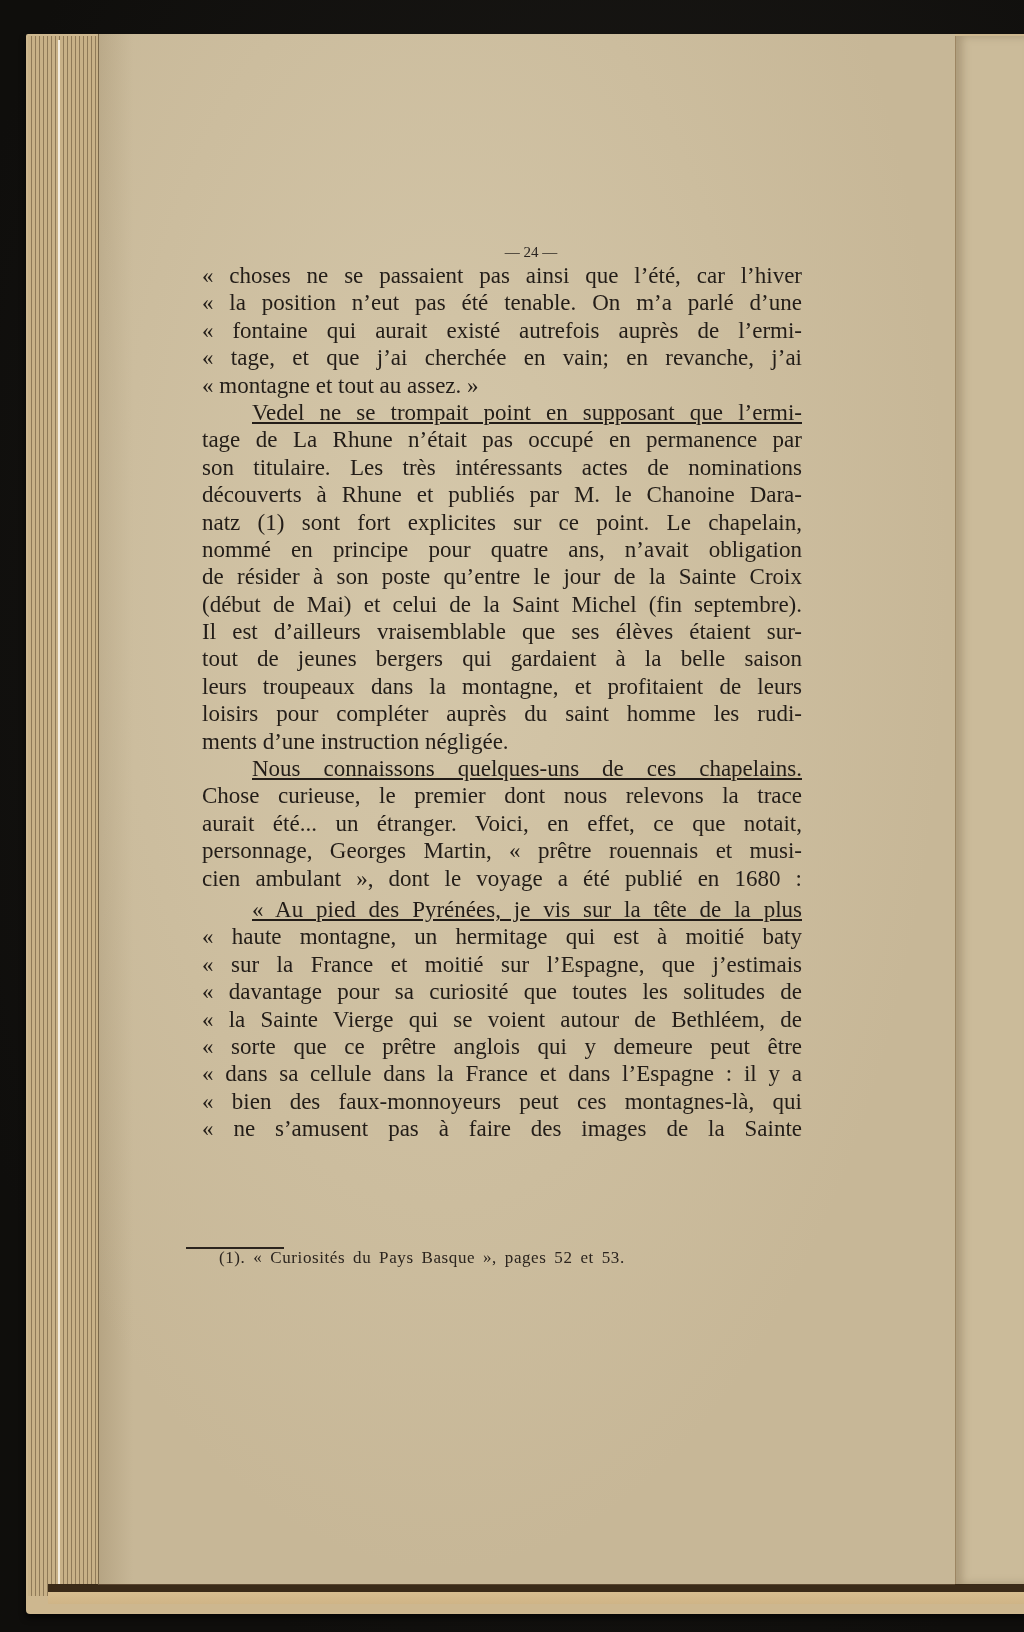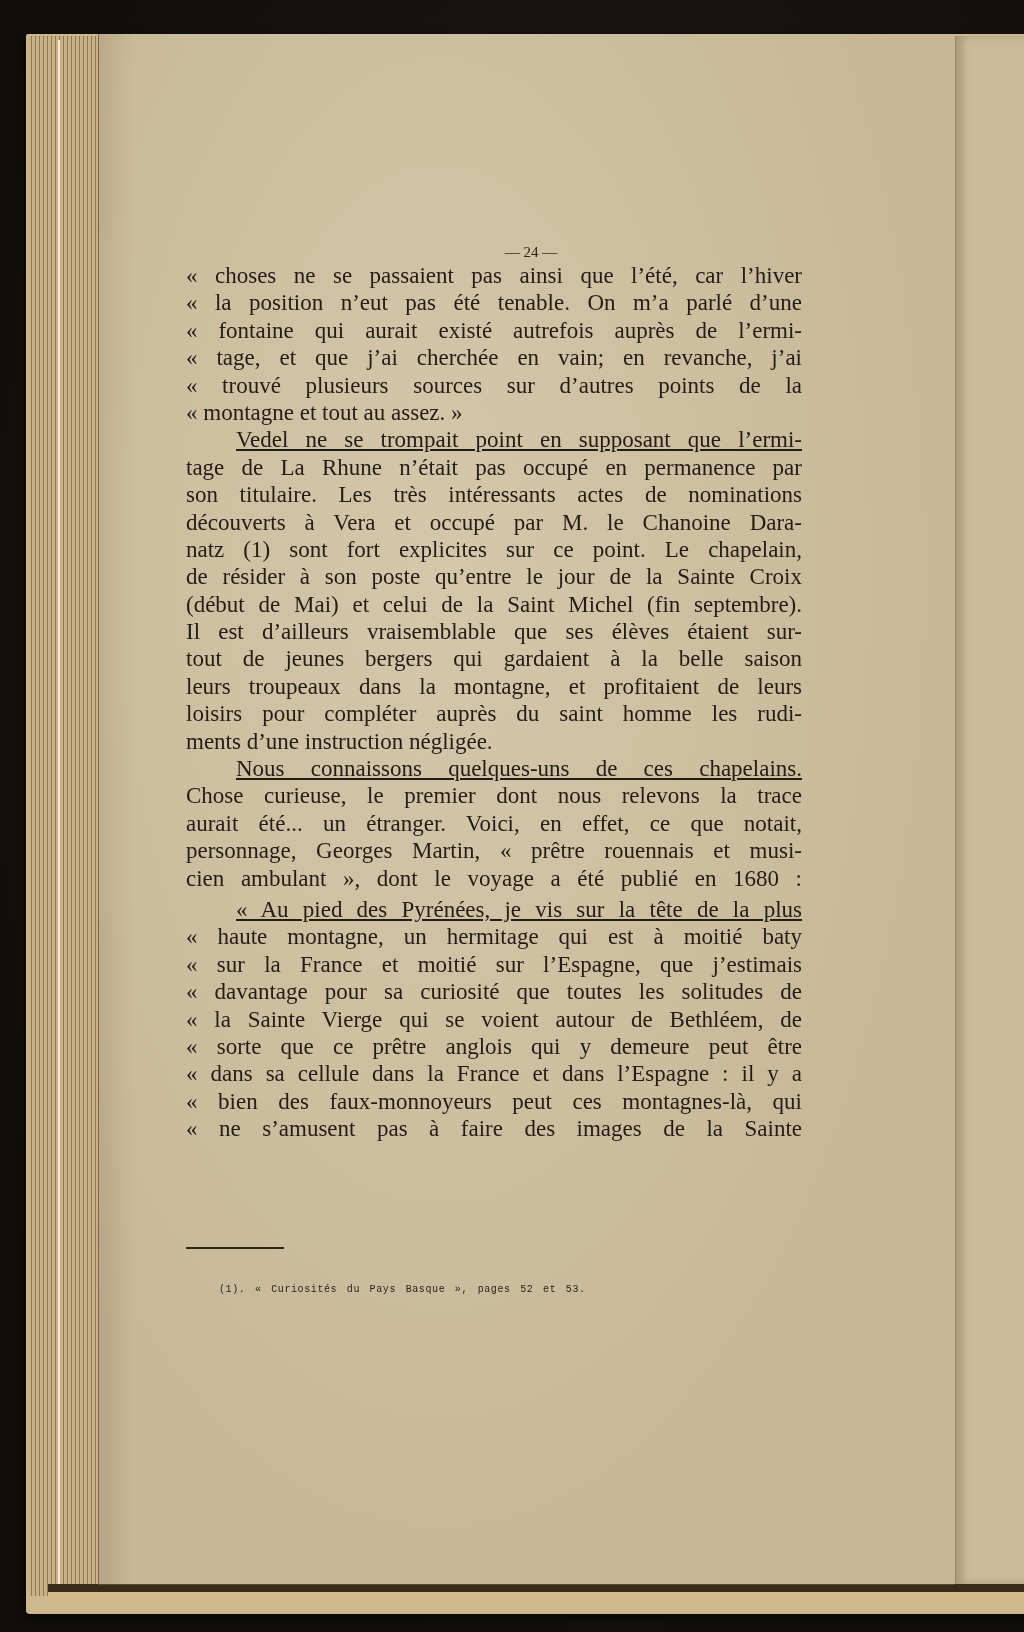--- a/index.html
+++ b/index.html
@@ -56,33 +56,33 @@
     padding-left: 0;
   }
   .text-block {
     position: absolute; left: 186px; top: 262px; width: 616px;
     color: #231d18;
     font-size: 23px; line-height: 27.4px;
     font-family: "Liberation Serif", serif;
   }
   .line {
     display: block; text-align: justify; text-align-last: justify;
-    white-space: nowrap; height: 27.4px;
+    white-space: nowrap; height: 27.4px; margin-left: 16px;
   }
   .line.last { text-align-last: left; }
   .line.indent { padding-left: 50px; text-decoration: underline; }
   .gap { height: 4px; }
   .footnote-rule {
     position: absolute; left: 186px; top: 1247px; width: 98px; height: 2px;
     background: #2b241e;
   }
   .footnote {
-    position: absolute; left: 219px; top: 1284px;
-    font-size: 10px; color: #2b241e; letter-spacing: 0.6px; word-spacing: 3px;
-    font-family: Liberation Mono, monospace;
+    position: absolute; left: 219px; top: 1248px;
+    font-size: 17px; color: #2b241e; letter-spacing: 0.6px; word-spacing: 3px;
+    font-family: Liberation Serif, serif;
   }
 </style>
 </head>
 <body>
 
 <div class="backdrop"></div>
 <div class="book-block"></div>
 <div class="page-edges"></div>
 <div class="edge-highlight"></div>
 <div class="bottom-edge"></div>
@@ -91,29 +91,29 @@
 <div class="page">
   <div class="folio">— 24 —</div>
 </div>
 
 <div class="text-block">
   <div>
     <span class="line">« choses ne se passaient pas ainsi que l’été, car l’hiver</span>
     <span class="line">« la position n’eut pas été tenable. On m’a parlé d’une</span>
     <span class="line">« fontaine qui aurait existé autrefois auprès de l’ermi-</span>
     <span class="line">« tage, et que j’ai cherchée en vain; en revanche, j’ai</span>
-    <span class="line">« trouvé plusieurs sources sur d’autres points de la</span>
     <span class="line last">« montagne et tout au assez. »</span>
   </div>
   <div>
     <span class="line indent">Vedel ne se trompait point en supposant que l’ermi-</span>
     <span class="line">tage de La Rhune n’était pas occupé en permanence par</span>
     <span class="line">son titulaire. Les très intéressants actes de nominations</span>
-    <span class="line">découverts à Vera et occupé par M. le Chanoine Dara-</span>
+    <span class="line">découverts à Rhune et publiés par M. le Chanoine Dara-</span>
     <span class="line">natz (1) sont fort explicites sur ce point. Le chapelain,</span>
+    <span class="line">nommé en principe pour quatre ans, n’avait obligation</span>
     <span class="line">de résider à son poste qu’entre le jour de la Sainte Croix</span>
     <span class="line">(début de Mai) et celui de la Saint Michel (fin septembre).</span>
     <span class="line">Il est d’ailleurs vraisemblable que ses élèves étaient sur-</span>
     <span class="line">tout de jeunes bergers qui gardaient à la belle saison</span>
     <span class="line">leurs troupeaux dans la montagne, et profitaient de leurs</span>
     <span class="line">loisirs pour compléter auprès du saint homme les rudi-</span>
     <span class="line last">ments d’une instruction négligée.</span>
   </div>
   <div>
     <span class="line indent">Nous connaissons quelques-uns de ces chapelains.</span>

